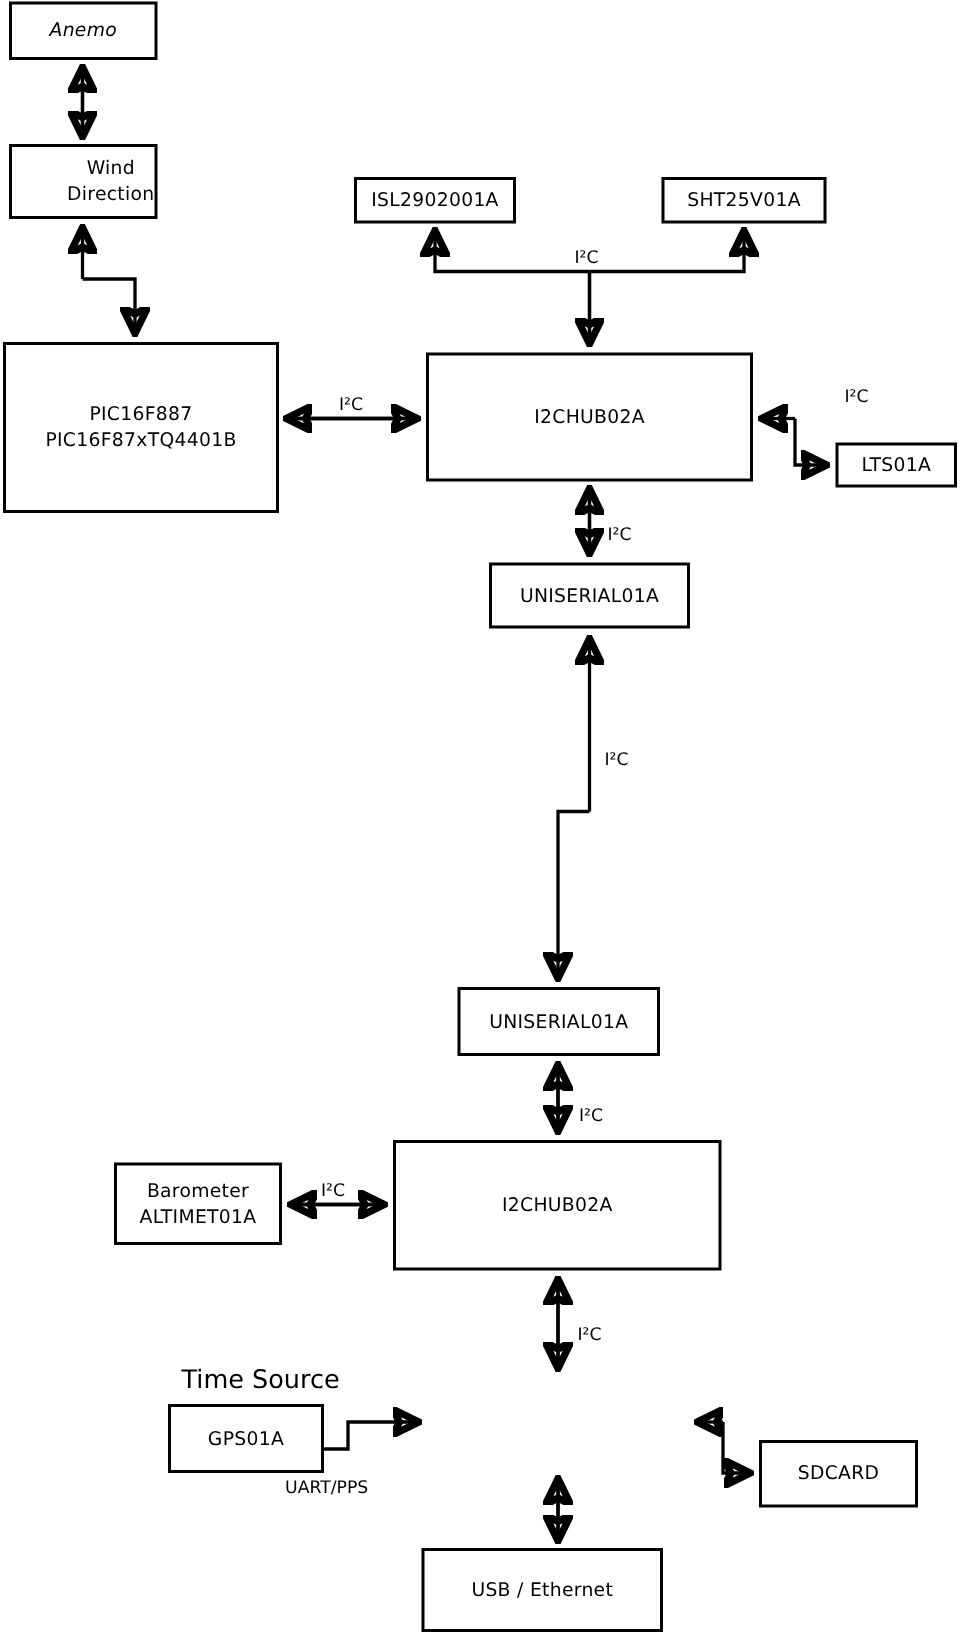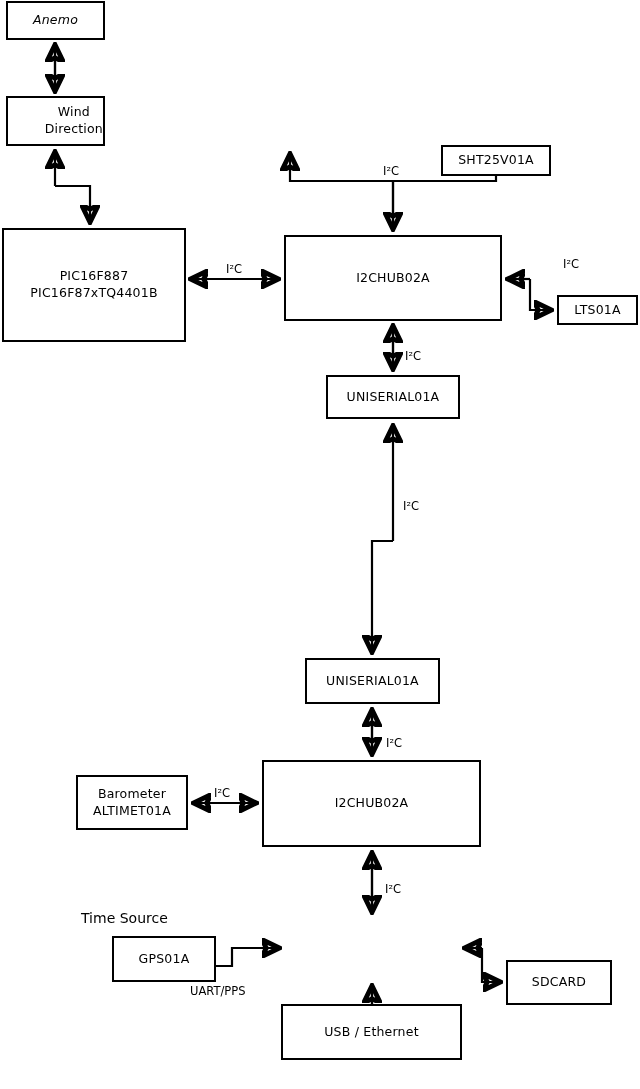--- a/index.html
+++ b/index.html
@@ -35,23 +35,24 @@
     position: absolute;
     color: #000000;
     font-size: 11.5px;
     white-space: nowrap;
     z-index: 4;
     margin-top: 12px;
   }
   .free-label {
     position: absolute;
     color: #000000;
-    font-size: 14px;
+    font-size: 17px;
     white-space: nowrap;
     z-index: 4;
+    margin-left: 40px;
   }
   svg.wires {
     position: absolute;
     left: 0;
     top: 0;
     width: 640px;
     height: 1089px;
     z-index: 1;
     overflow: visible;
   }
@@ -151,22 +152,25 @@
     </div>
   </div>
 
   <div class="node" style="left:2px; top:228px; width:184px; height:114px;">
     <div>
       <span>PIC16F887</span>
       <span>PIC16F87xTQ4401B</span>
     </div>
   </div>
 
-
-  <div class="node" style="left:441px; top:118px; width:110px; height:31px;margin-top:27px;">
+  <div class="node" style="left:236px; top:118px; width:108px; height:31px;">
+    <span>ISL2902001A</span>
+  </div>
+
+  <div class="node" style="left:441px; top:118px; width:110px; height:31px;">
     <span>SHT25V01A</span>
   </div>
 
   <div class="node" style="left:284px; top:235px; width:218px; height:86px;">
     <span>I2CHUB02A</span>
   </div>
 
   <div class="node" style="left:557px; top:295px; width:81px; height:30px;">
     <span>LTS01A</span>
   </div>
@@ -192,21 +196,21 @@
 
   <div class="node" style="left:68px; top:936px; width:104px; height:46px;margin-left:44px;">
     <span>GPS01A</span>
   </div>
 
 
   <div class="node" style="left:506px; top:960px; width:106px; height:45px;">
     <span>SDCARD</span>
   </div>
 
-  <div class="node" style="left:281px; top:1004px; width:181px; height:56px;">
+  <div class="node" style="left:281px; top:1032px; width:161px; height:56px;">
     <span>USB / Ethernet</span>
   </div>
 
   <div class="free-label" style="left:81px; top:910px;">Time Source</div>
 
   <div class="edge-label" style="left:383px; top:152px;">I²C</div>
 
   <div class="edge-label" style="left:226px; top:250px;">I²C</div>
 
   <div class="edge-label" style="left:563px; top:245px;">I²C</div>

